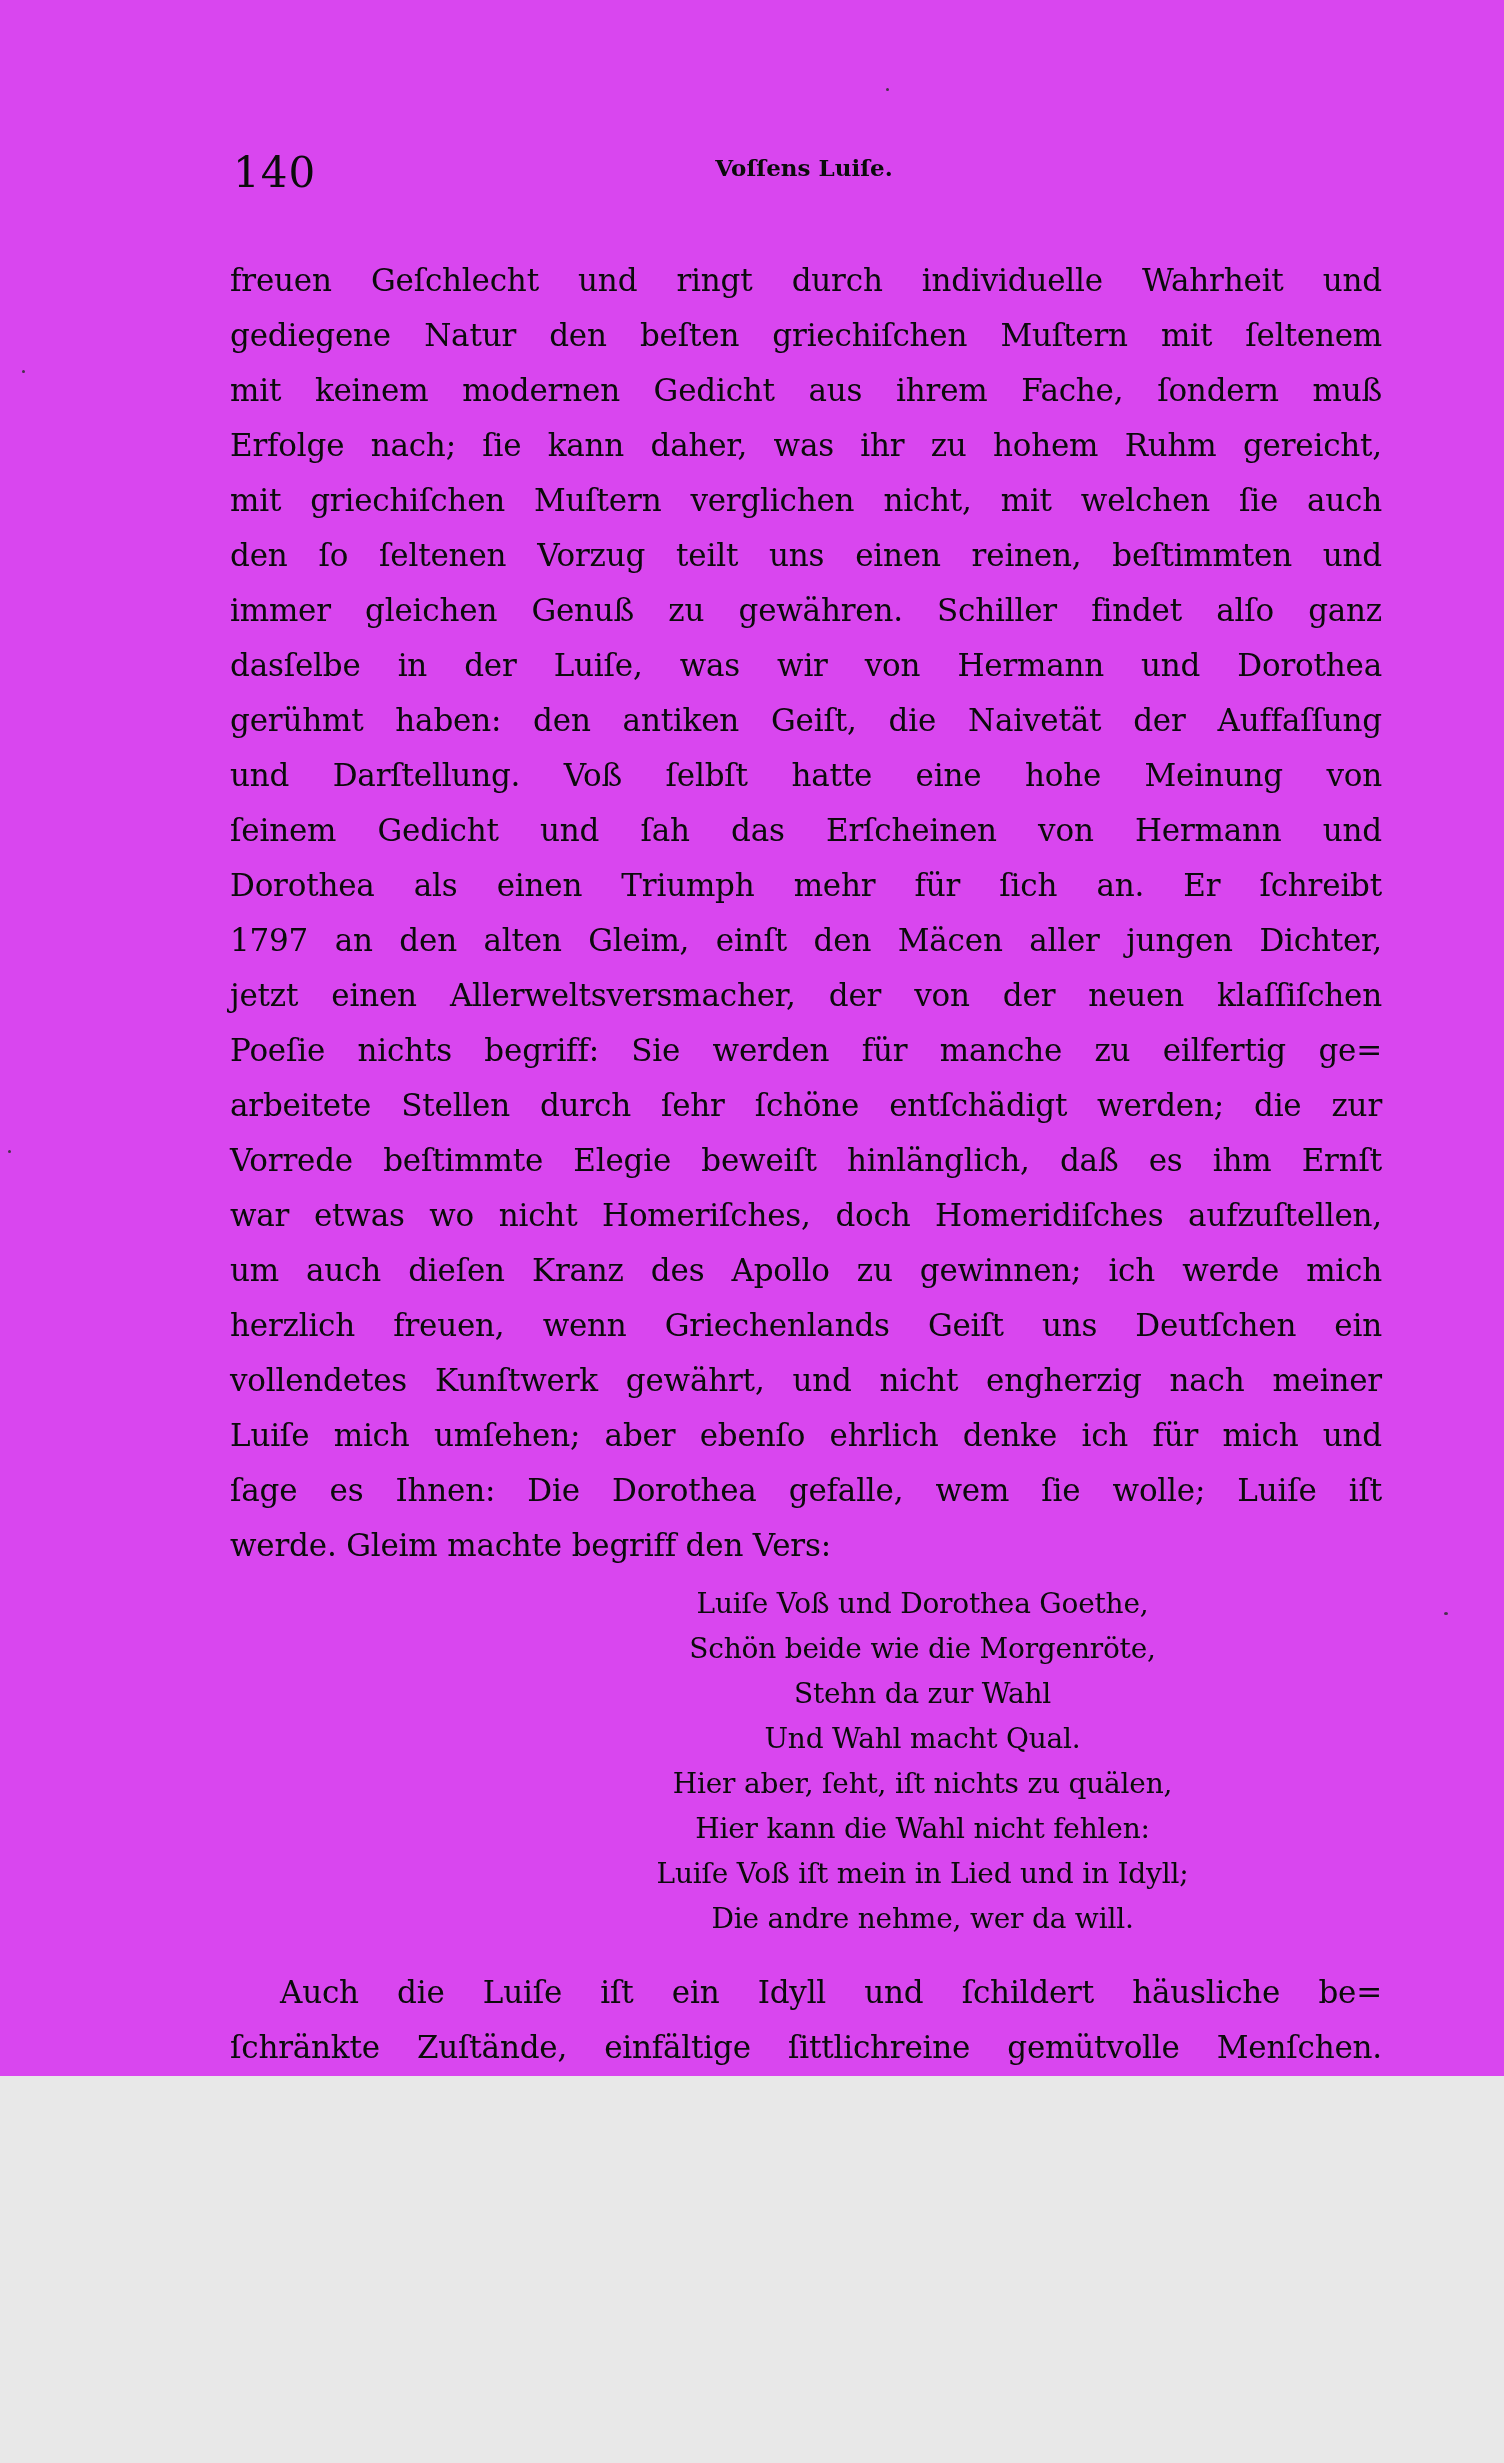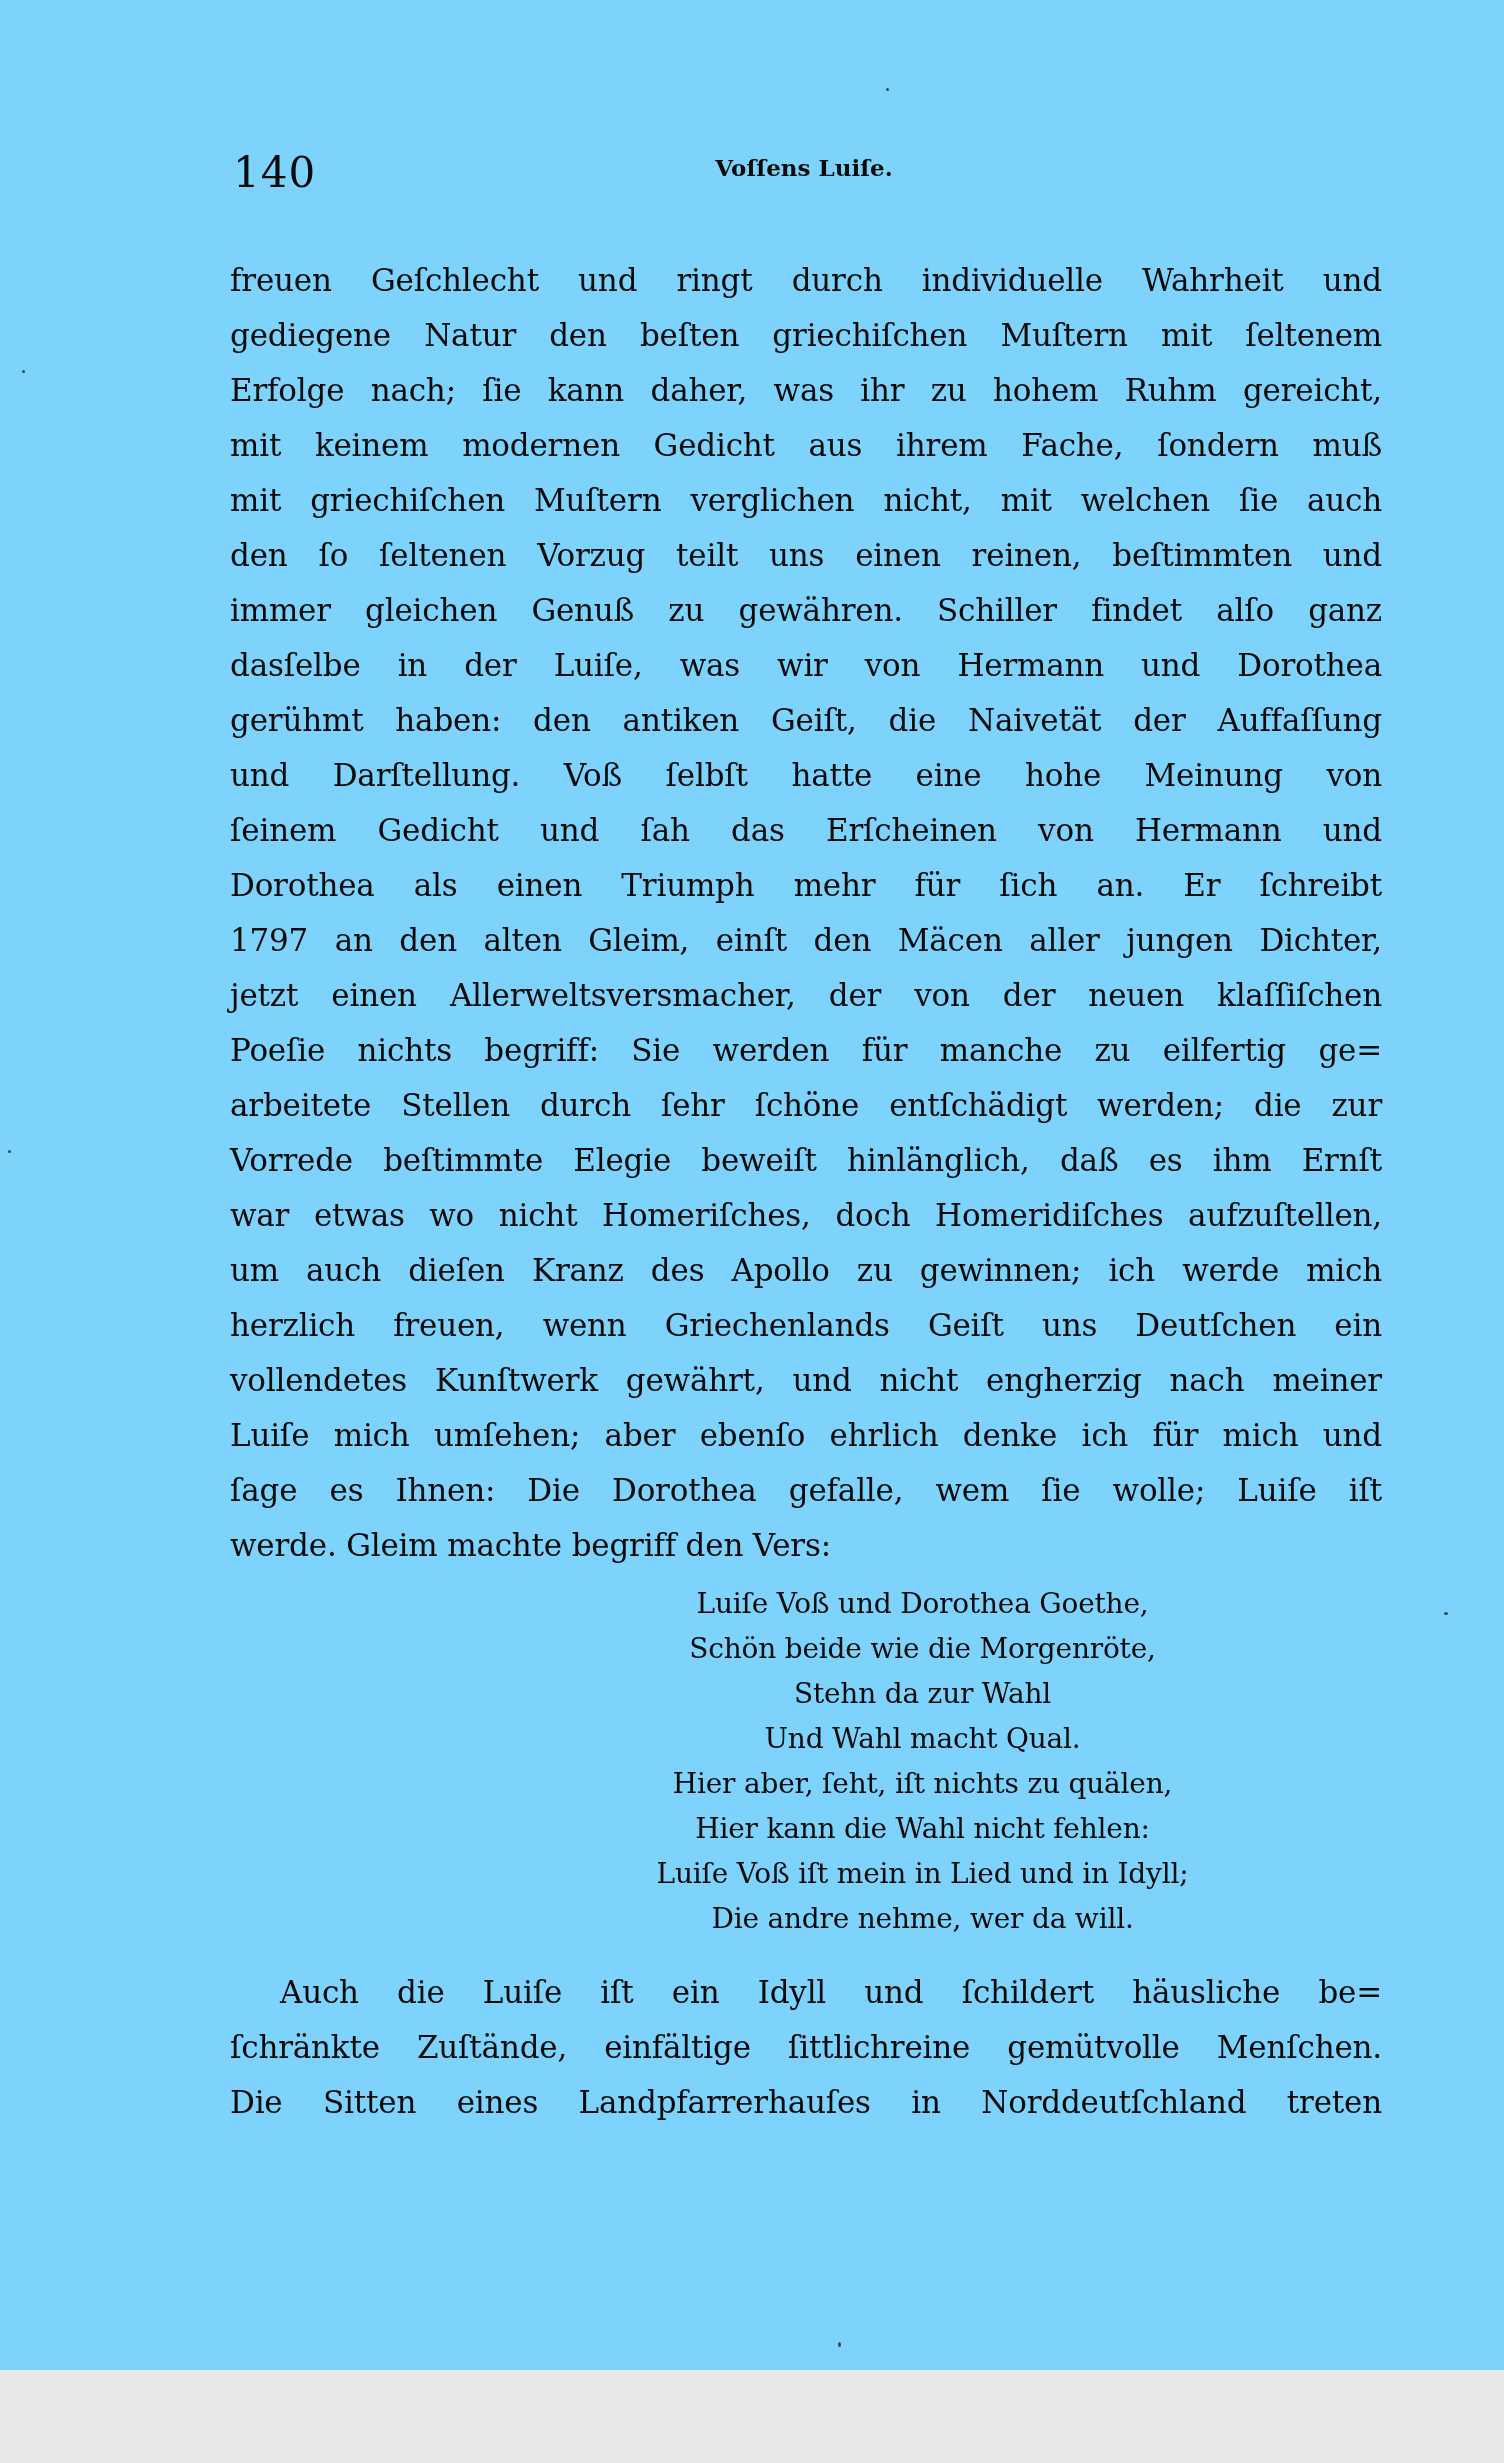--- a/index.html
+++ b/index.html
@@ -1,20 +1,20 @@
 <!DOCTYPE html>
 <html><head>
 <meta charset="utf-8">
 <style>
   html,body { margin:0; padding:0; background:#e8e8e8; }
   .page {
     position:relative;
-    width:1504px; height:2370px;
+    width:1504px; height:2076px;
     margin:0 auto;
-    background:#7dd3fc;
+    background:#d946ef;
     color:#0b0b0b;
     font-family:"DejaVu Serif", serif;
     overflow:hidden;
   }
   .page-number {
     position:absolute; left:233px; top:152px;
     font-size:42px; line-height:1;
     letter-spacing:1px;
   }
   .running-title {
@@ -57,22 +57,22 @@
   <div class="speck" style="left:994px; top:2396px; width:4px; height:4px;"></div>
 
   <div class="page-number">140</div>
   <div class="running-title">Voſſens Luiſe.</div>
 
   <div class="text-block">
 
     <div>
       <div class="line just">freuen Geſchlecht und ringt durch individuelle Wahrheit und</div>
       <div class="line just">gediegene Natur den beſten griechiſchen Muſtern mit ſeltenem</div>
+      <div class="line just">mit keinem modernen Gedicht aus ihrem Fache, ſondern muß</div>
       <div class="line just">Erfolge nach; ſie kann daher, was ihr zu hohem Ruhm gereicht,</div>
-      <div class="line just">mit keinem modernen Gedicht aus ihrem Fache, ſondern muß</div>
       <div class="line just">mit griechiſchen Muſtern verglichen nicht, mit welchen ſie auch</div>
       <div class="line just">den ſo ſeltenen Vorzug teilt uns einen reinen, beſtimmten und</div>
       <div class="line just">immer gleichen Genuß zu gewähren.  Schiller findet alſo ganz</div>
       <div class="line just">dasſelbe in der Luiſe, was wir von Hermann und Dorothea</div>
       <div class="line just">gerühmt haben: den antiken Geiſt, die Naivetät der Auffaſſung</div>
       <div class="line just">und Darſtellung.  Voß ſelbſt hatte eine hohe Meinung von</div>
       <div class="line just">ſeinem Gedicht und ſah das Erſcheinen von Hermann und</div>
       <div class="line just">Dorothea als einen Triumph mehr für ſich an.  Er ſchreibt</div>
       <div class="line just">1797 an den alten Gleim, einſt den Mäcen aller jungen Dichter,</div>
       <div class="line just">jetzt einen Allerweltsversmacher, der von der neuen klaſſiſchen</div>

